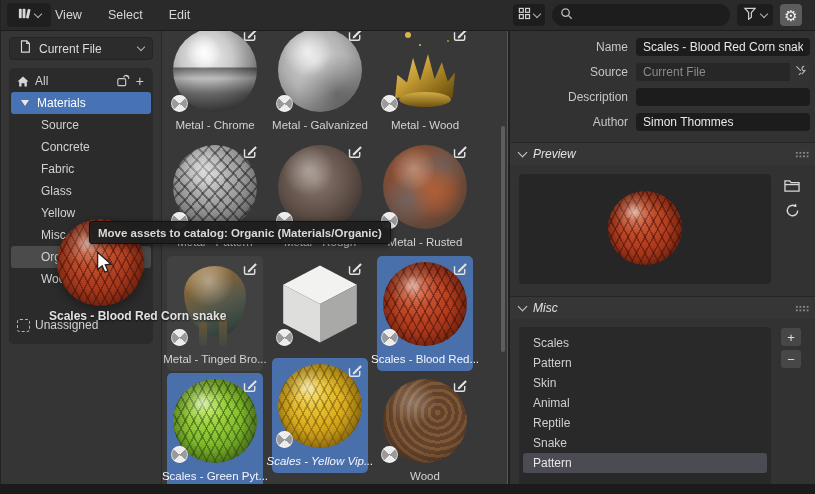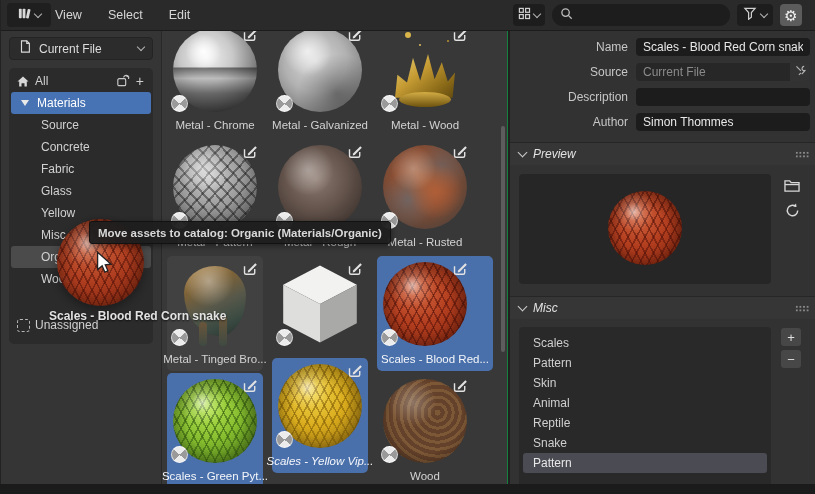--- a/index.html
+++ b/index.html
@@ -385,21 +385,21 @@
         <span class="cube-face cube-top"></span>
         <span class="cube-face cube-left"></span>
         <span class="cube-face cube-right"></span>
         <span class="mat-icon"></span>
         <span class="edit-icon"><svg width="18" height="17" viewBox="0 0 18 18">
               <path d="M3.2 6.5 v7 a1.6 1.6 0 0 0 1.6 1.6 h7.6 a1.6 1.6 0 0 0 1.6 -1.6 v-4" fill="none" stroke="#e2e2e2" stroke-width="1.5"></path>
               <path d="M7 11.2 L14.6 3.4 l1.6 1.6 L8.6 12.8 L6.6 13.2 Z" fill="#e2e2e2"></path>
             </svg></span>
       </div>
     </div>
-    <div class="tile selected" style="left:216px;top:226px;padding-left:20px;">
+    <div class="tile selected" style="left:216px;top:226px;">
       <div class="thumb">
           <div class="sphere m-blood"></div>
         <span class="mat-icon"></span>
         <span class="edit-icon"><svg width="18" height="17" viewBox="0 0 18 18">
               <path d="M3.2 6.5 v7 a1.6 1.6 0 0 0 1.6 1.6 h7.6 a1.6 1.6 0 0 0 1.6 -1.6 v-4" fill="none" stroke="#e2e2e2" stroke-width="1.5"></path>
               <path d="M7 11.2 L14.6 3.4 l1.6 1.6 L8.6 12.8 L6.6 13.2 Z" fill="#e2e2e2"></path>
             </svg></span>
       </div>
       <div class="tile-label">Scales - Blood Red...</div>
     </div>

